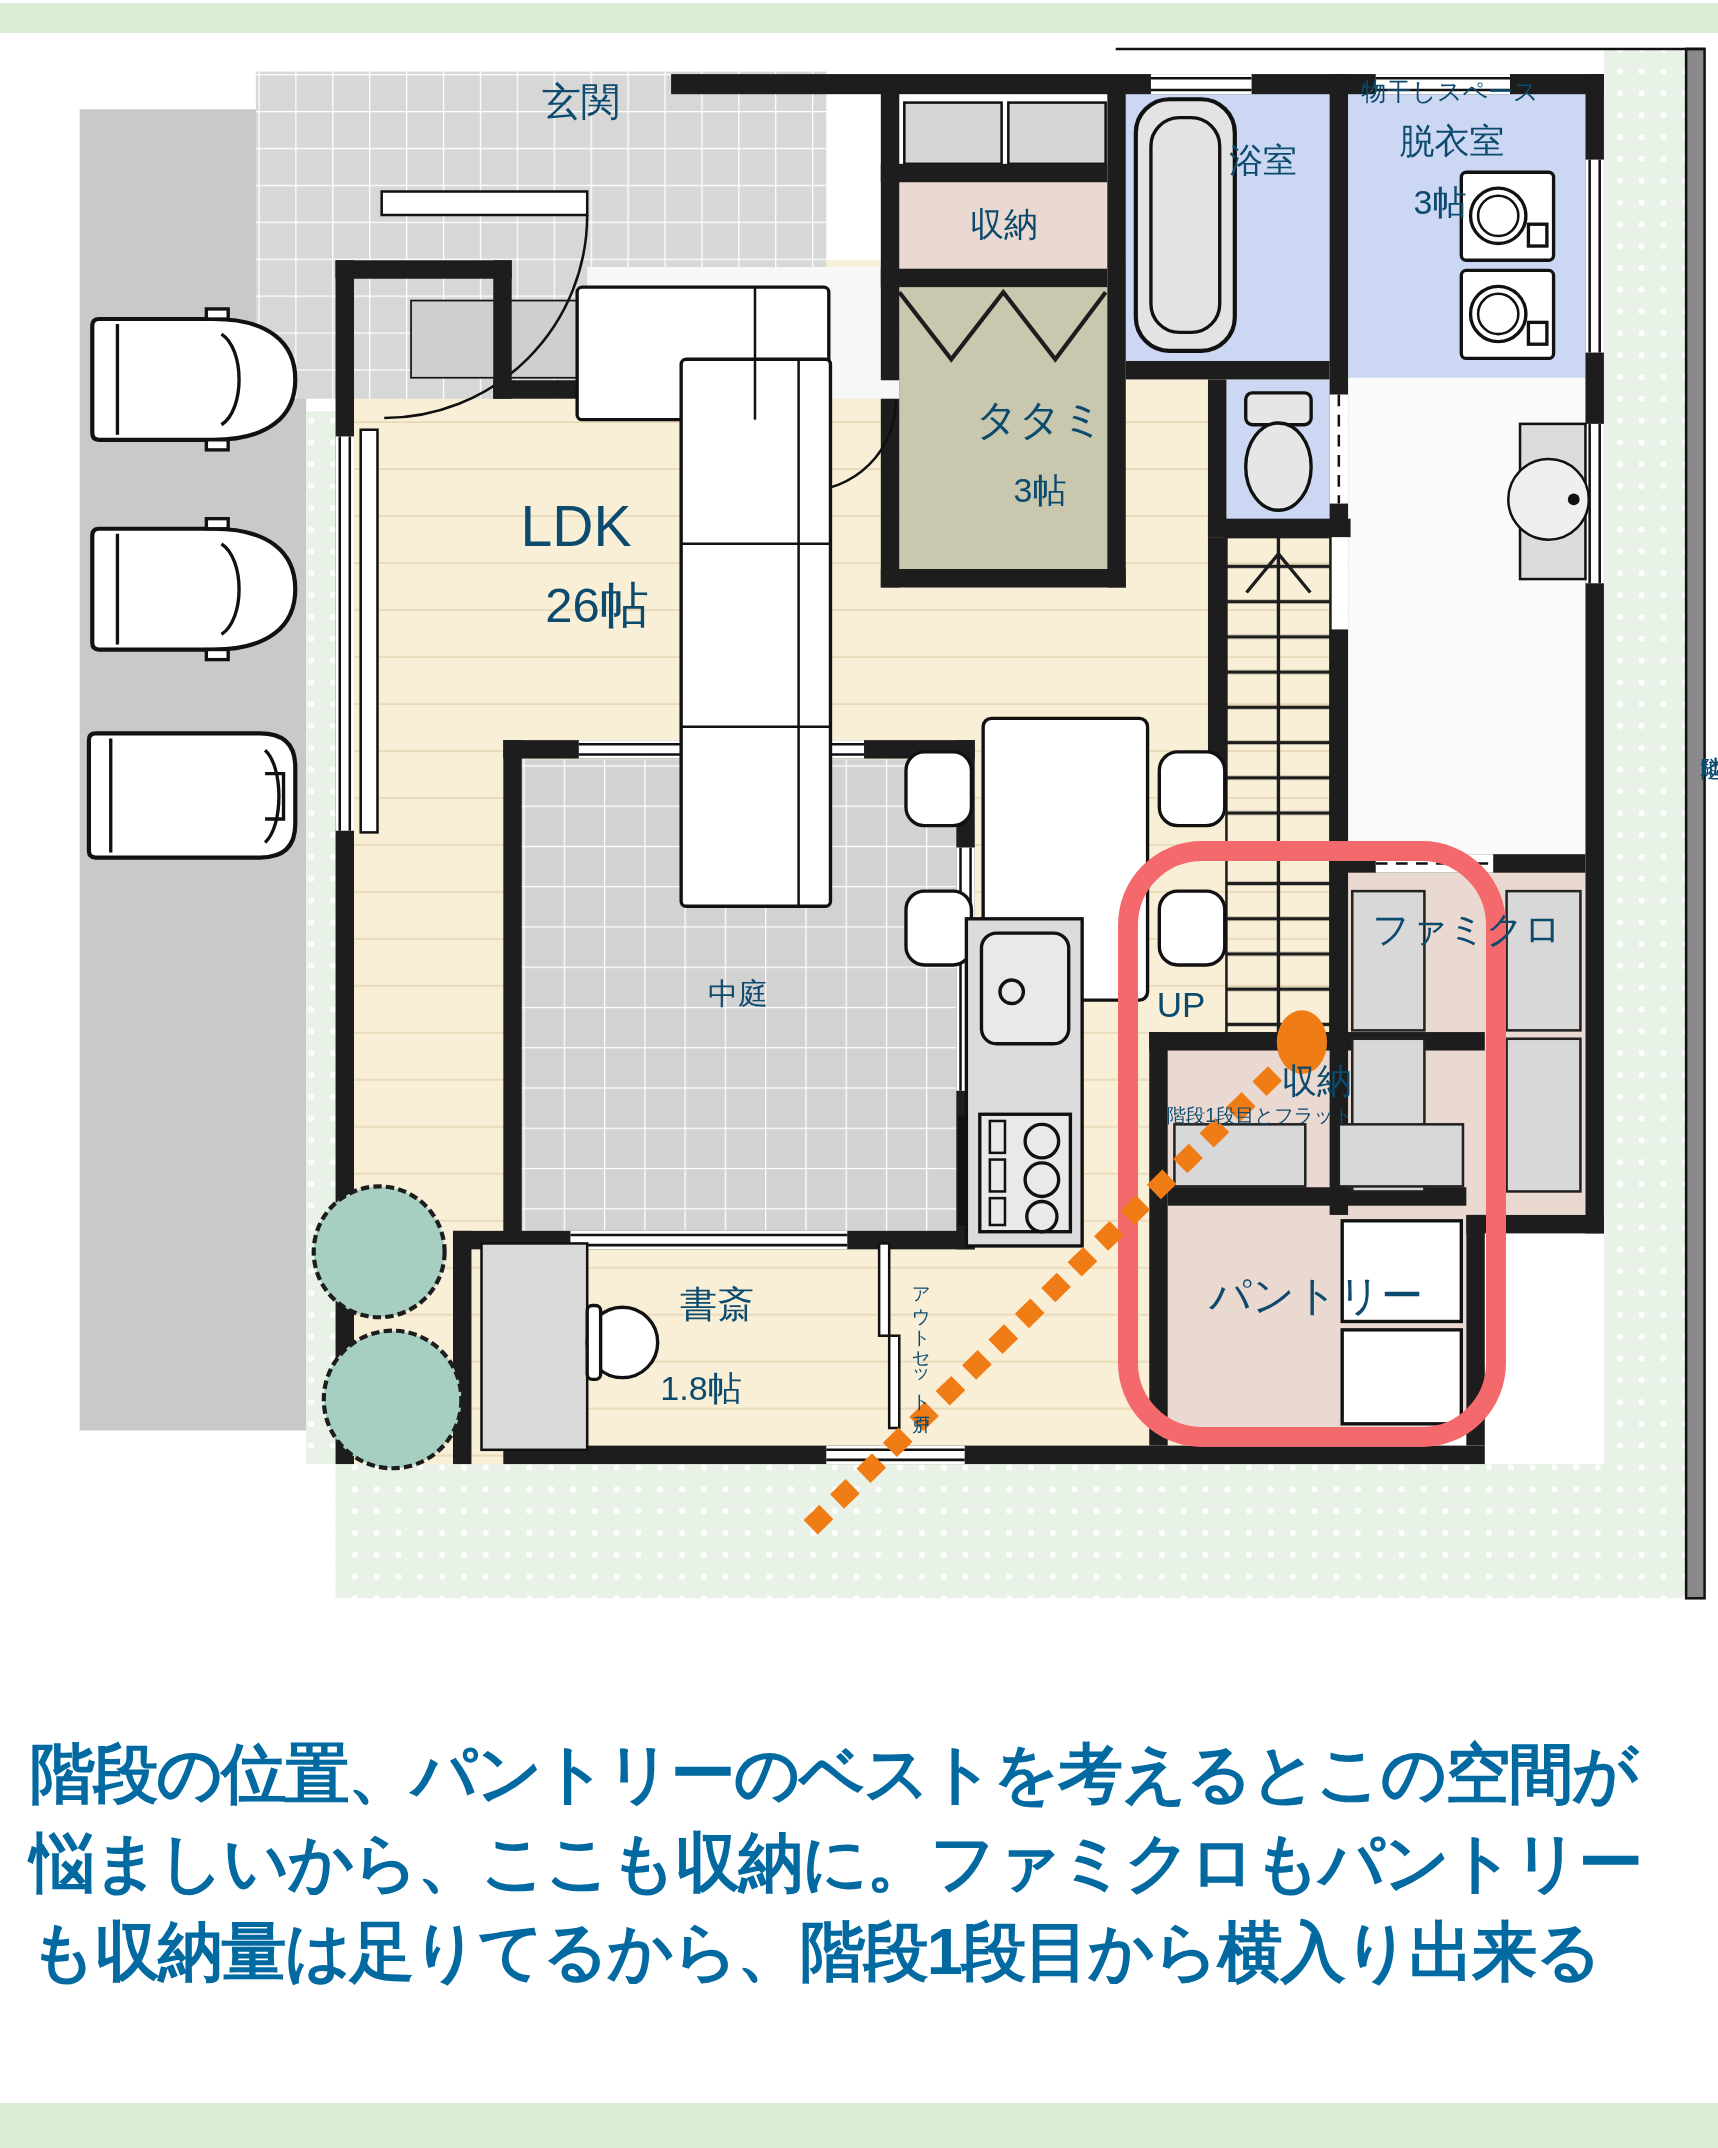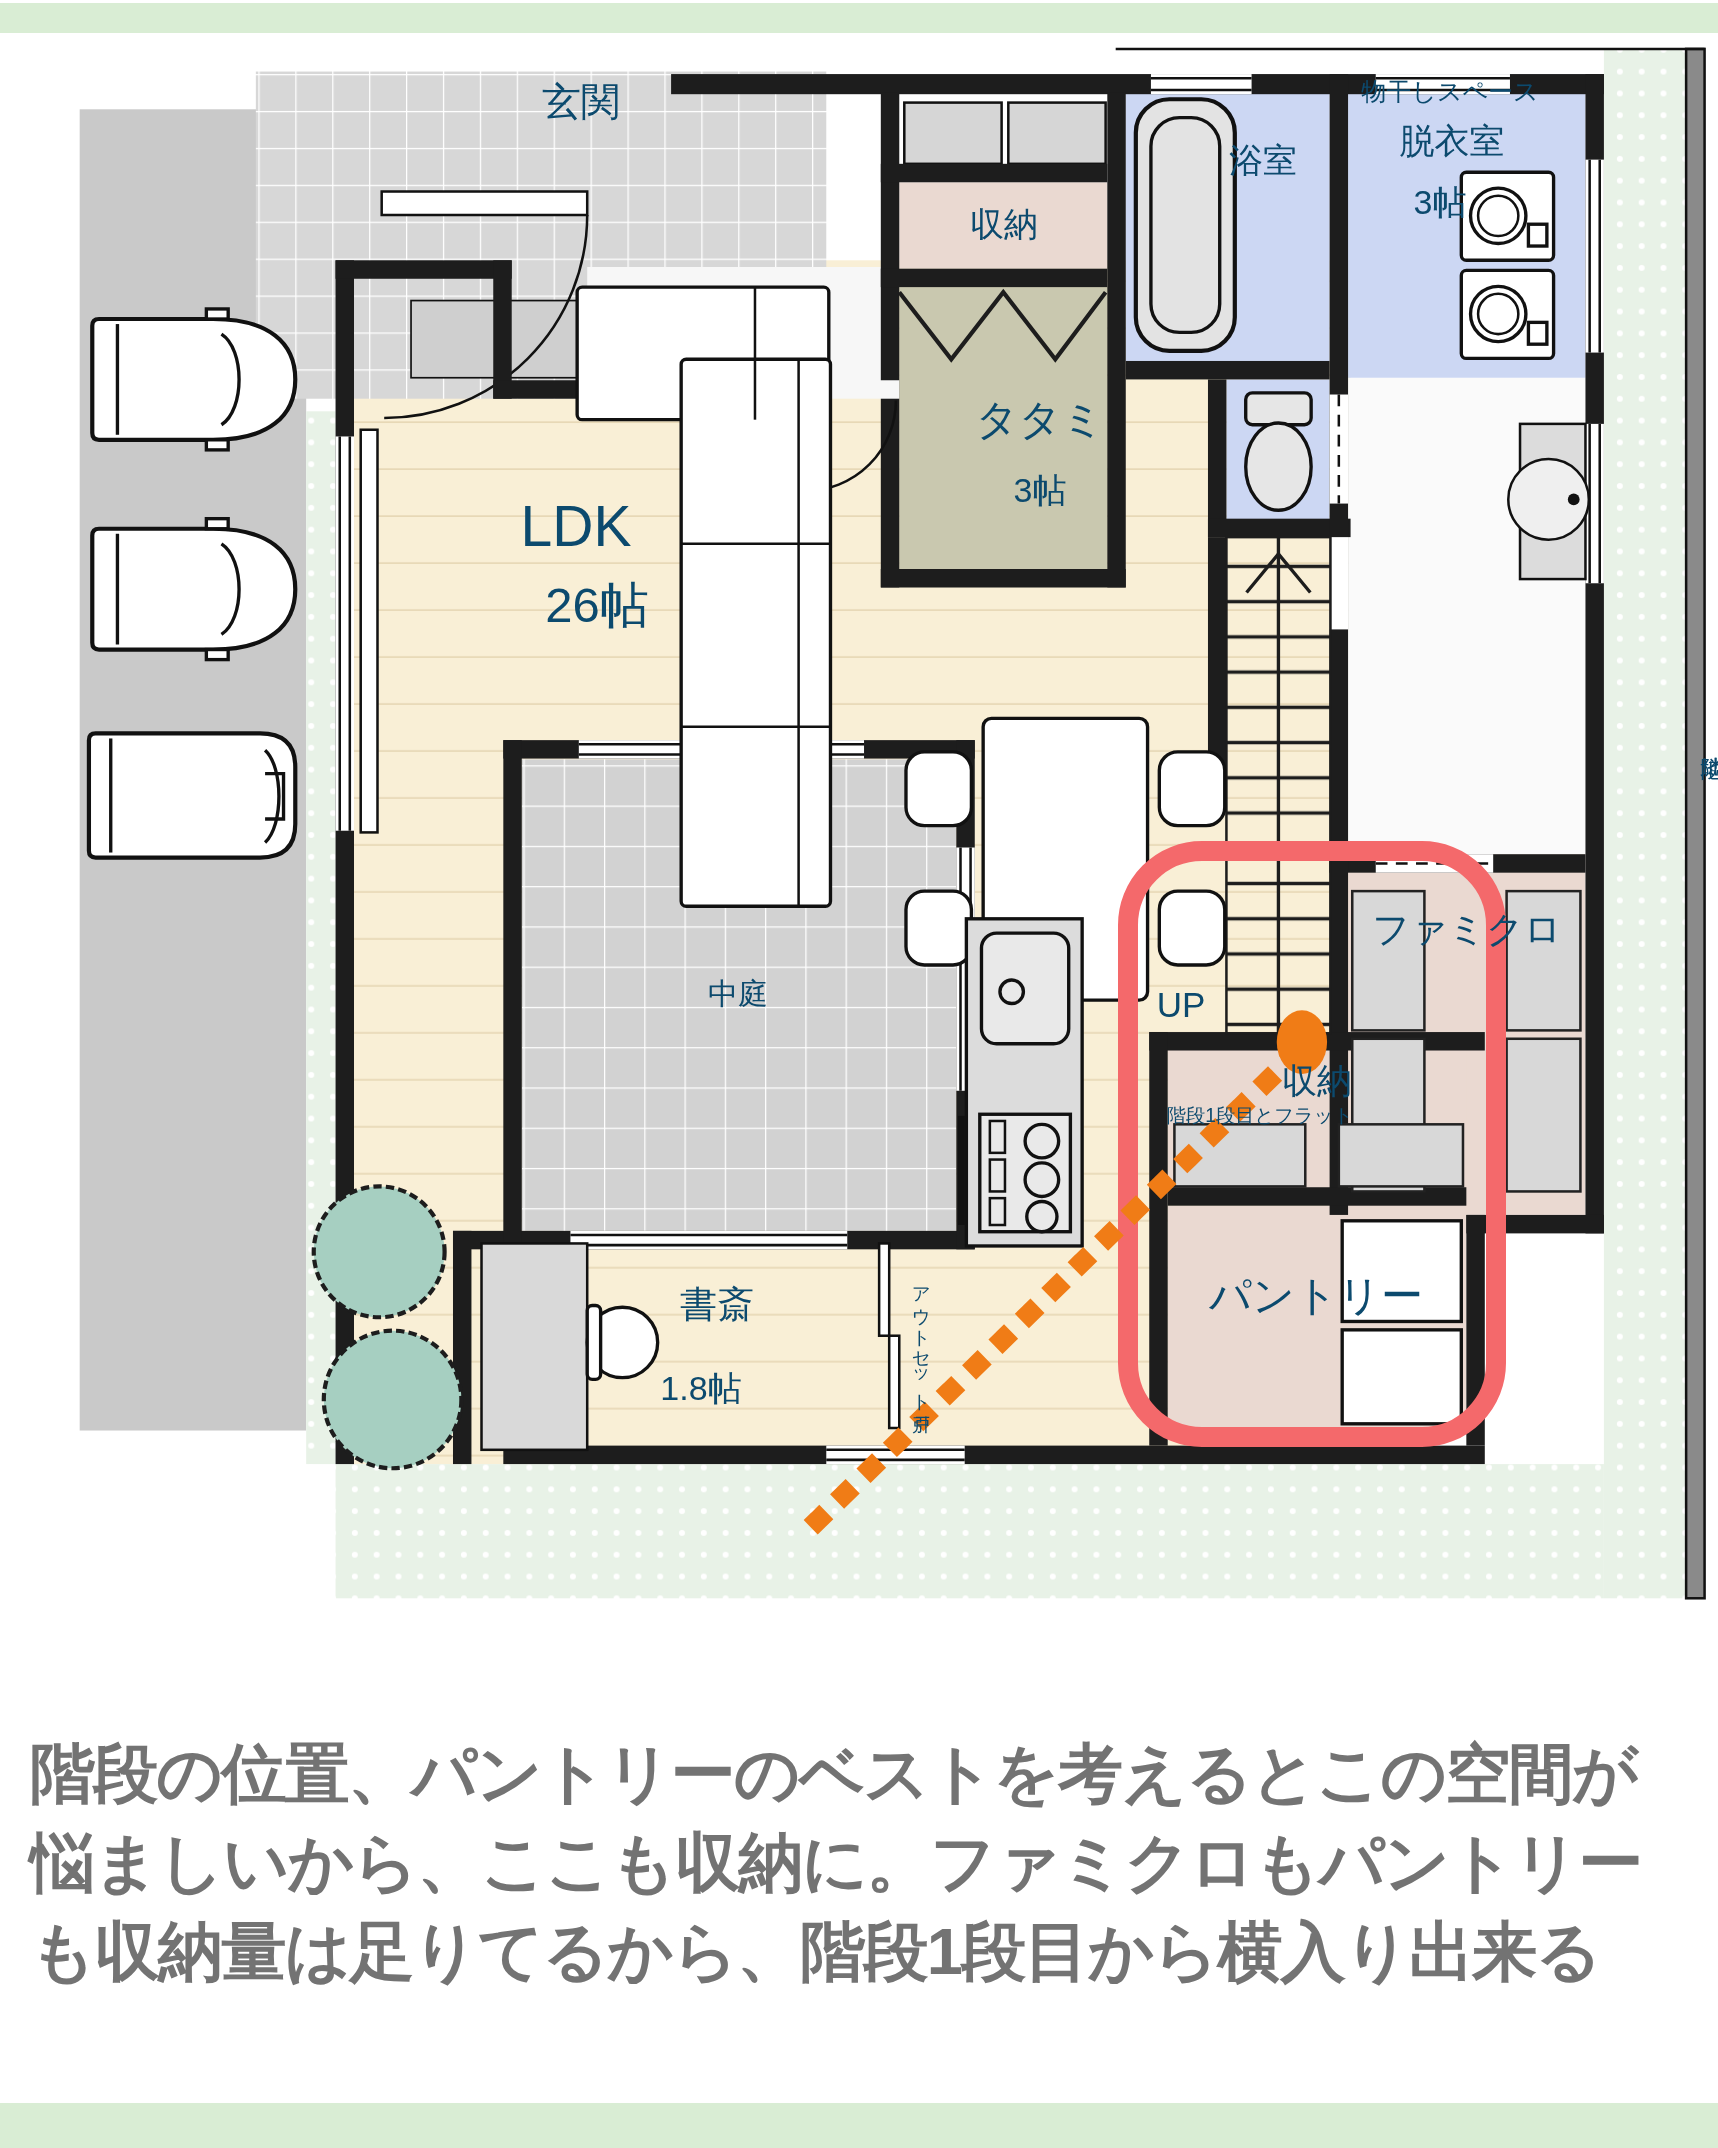--- a/index.html
+++ b/index.html
@@ -3,21 +3,21 @@
 <meta charset="utf-8">
 <style>
   html,body{margin:0;padding:0;background:#ffffff;}
   body{font-family:"Liberation Sans","DejaVu Sans",sans-serif;}
   #canvas{position:relative;width:1718px;height:2148px;background:#ffffff;overflow:hidden;}
   .bar{position:absolute;left:0;width:1718px;height:30px;background:#d9edd4;}
   .bar.top{top:3.4px;}
   .bar.bottom{top:2103px;height:45px;}
   .lbl{position:absolute;color:#0c4a6e;white-space:nowrap;transform:translate(-50%,-50%);line-height:1.05;text-align:left;}
   .vert{writing-mode:vertical-rl;transform:translate(-50%,-50%);}
-  .caption-line{position:absolute;left:30px;white-space:nowrap;font-weight:800;color:#737373;font-size:65px;letter-spacing:-1.7px;}
+  .caption-line{position:absolute;left:30px;white-space:nowrap;font-weight:800;color:#0369a1;font-size:65px;letter-spacing:-1.7px;}
   svg{position:absolute;left:0;top:0;}
   .hl-box{position:absolute;left:1118px;top:841px;width:388px;height:606px;border:20px solid #f4696b;border-radius:84px;box-sizing:border-box;}
 </style>
 </head>
 <body>
 
 <div id="canvas">
   <div class="bar top"></div>
 
   <svg width="1718" height="2148" viewBox="0 0 2048 2560">

